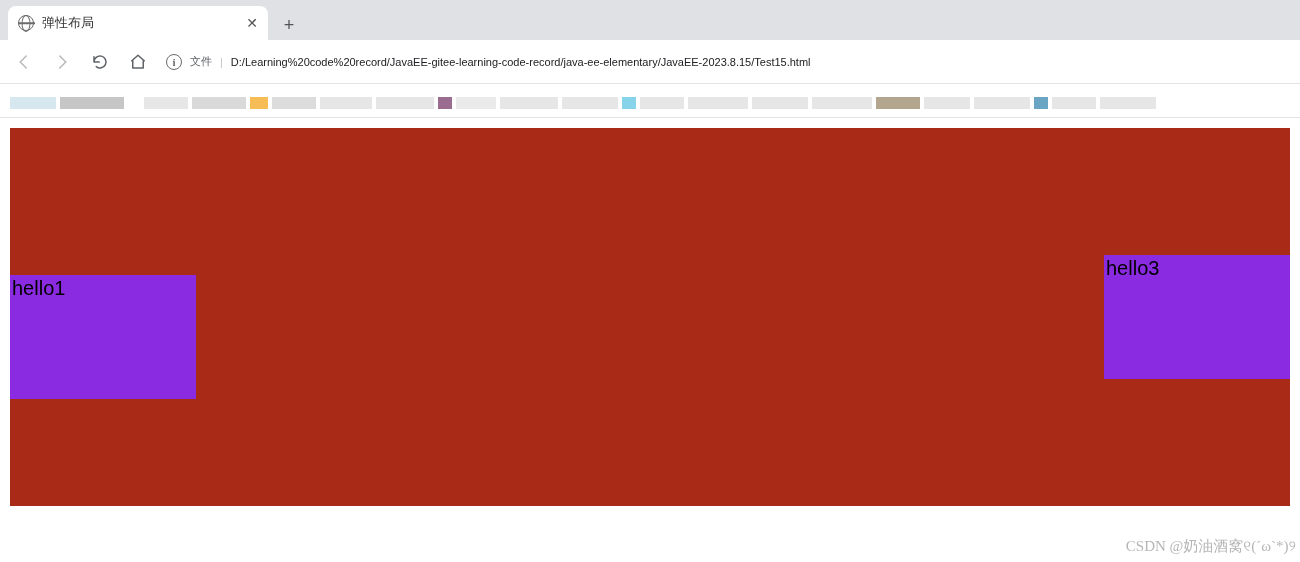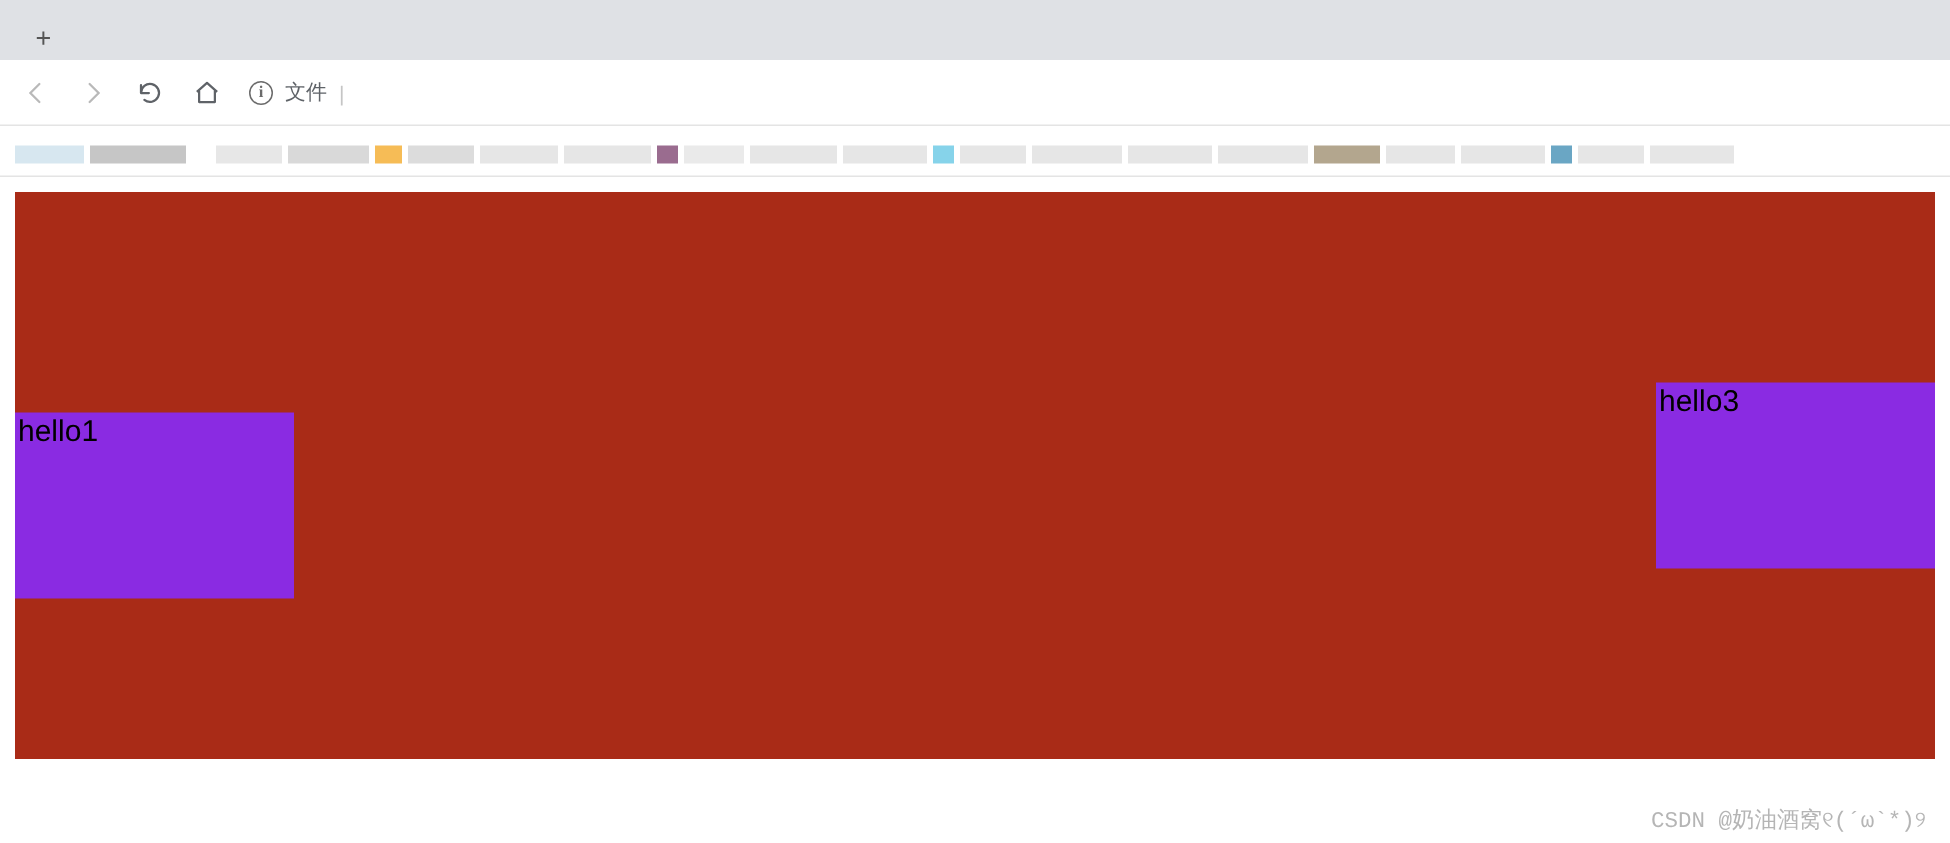--- a/index.html
+++ b/index.html
@@ -55,21 +55,21 @@
       gap: 6px;
     }
     .tbtn {
       width: 32px; height: 32px; display:flex;align-items:center;justify-content:center;
       color:#5f6368; cursor:pointer; border-radius:50%;
     }
     .tbtn.disabled { color:#b9b9b9; cursor:default; }
     .tbtn svg { width:18px;height:18px; }
     .addrbar {
       flex:1; display:flex; align-items:center; gap:8px; padding:0 6px;
-      color:#202124; font-size:14px;
+      color:#202124; font-size:11px;
     }
     .addr-prefix { color:#5f6368; }
     .addr-sep { color:#c5c5c5; }
     .addr-url { color:#202124; }
     .info-icon {
       width:16px;height:16px;border:1.5px solid #6b6b6b;border-radius:50%;position:relative;flex-shrink:0;
     }
     .info-icon::before{content:"i";position:absolute;left:50%;top:50%;transform:translate(-50%,-52%);font-size:11px;font-family:Georgia,serif;color:#6b6b6b;font-weight:bold;}
 
     
@@ -92,28 +92,33 @@
       justify-content:space-between;
       align-items:center;
       padding:0;
     }
     .flex-item{
       width:186px;height:124px;background:#8a2be2;color:#000;font-size:20px;
       font-family:"Microsoft YaHei", Arial, sans-serif;
       padding:2px 2px;
     }
     .watermark{
-      position:absolute;right:16px;bottom:6px;color:rgba(120,120,120,.55);font-size:15px;
-      font-family:Liberation Mono, monospace;
+      position:absolute;right:4px;bottom:6px;color:rgba(120,120,120,.55);font-size:15px;
+      font-family:Liberation Serif, serif;
     }
   </style>
 </head>
 <body>
 
 <div class="tabbar">
+  <div class="tab">
+    <span class="globe-icon"></span>
+    <span class="tab-title">弹性布局</span>
+    <span class="tab-close">✕</span>
+  </div>
   <div class="newtab">+</div>
 </div>
 
 <div class="toolbar">
   <div class="tbtn disabled">
     <svg viewBox="0 0 24 24">
         <path d="M15 4l-8 8 8 8" fill="none" stroke="currentColor" stroke-width="2" stroke-linecap="round"></path>
       </svg>
   </div>
   <div class="tbtn disabled">
@@ -128,20 +133,21 @@
   </div>
   <div class="tbtn">
     <svg viewBox="0 0 24 24">
         <path d="M3 11l9-8 9 8M5 10v10h14V10" fill="none" stroke="currentColor" stroke-width="2" stroke-linejoin="round"></path>
       </svg>
   </div>
   <div class="addrbar">
     <span class="info-icon"></span>
     <span class="addr-prefix">文件</span>
     <span class="addr-sep">|</span>
+    <span class="addr-url">D:/Learning%20code%20record/JavaEE-gitee-learning-code-record/java-ee-elementary/JavaEE-2023.8.15/Test15.html</span>
   </div>
 </div>
 
 <div class="bmstrip" id="bmstrip">
     <div class="blk" style="width: 46px; background: rgb(215, 231, 240);"></div>
     <div class="blk" style="width: 64px; background: rgb(198, 198, 198);"></div>
     <div class="blk" style="width: 12px; background: rgb(255, 255, 255);"></div>
     <div class="blk" style="width: 44px; background: rgb(231, 231, 231);"></div>
     <div class="blk" style="width: 54px; background: rgb(217, 217, 217);"></div>
     <div class="blk" style="width: 18px; background: rgb(246, 188, 86);"></div>

